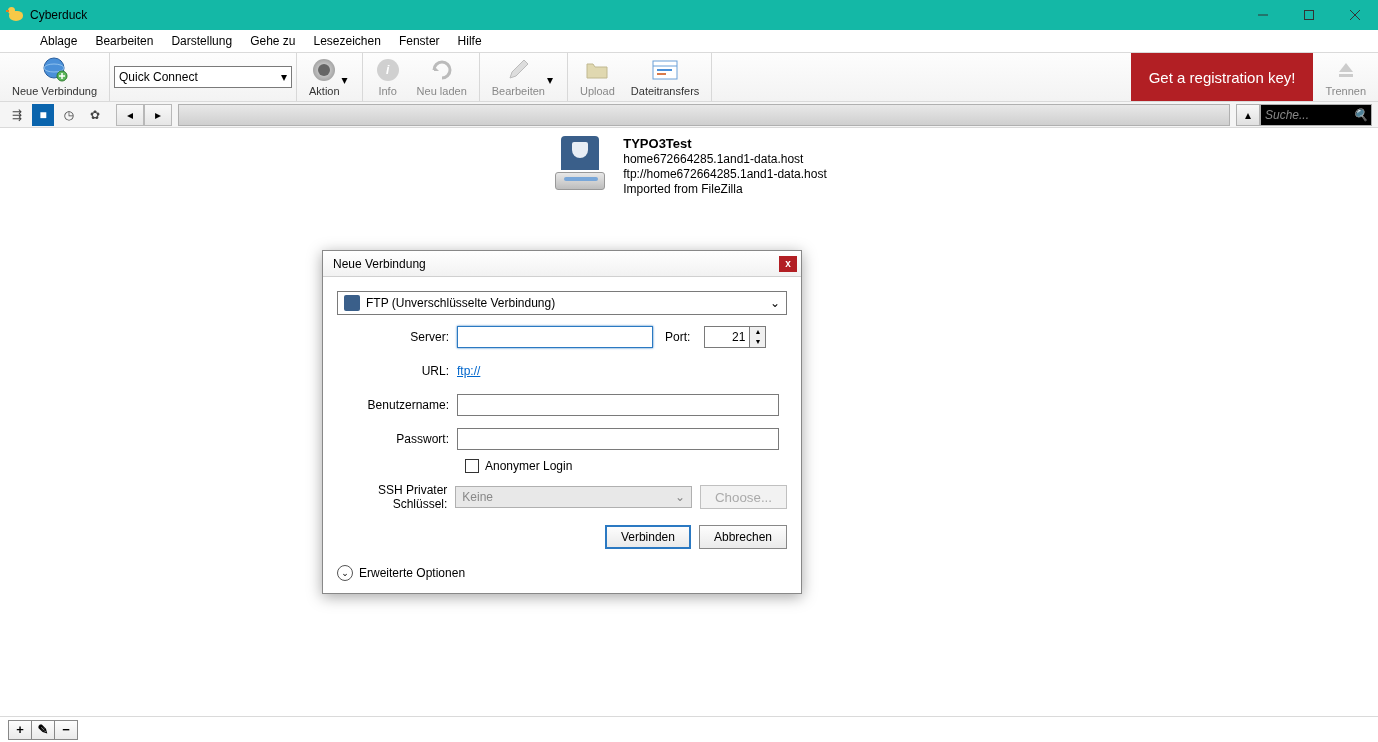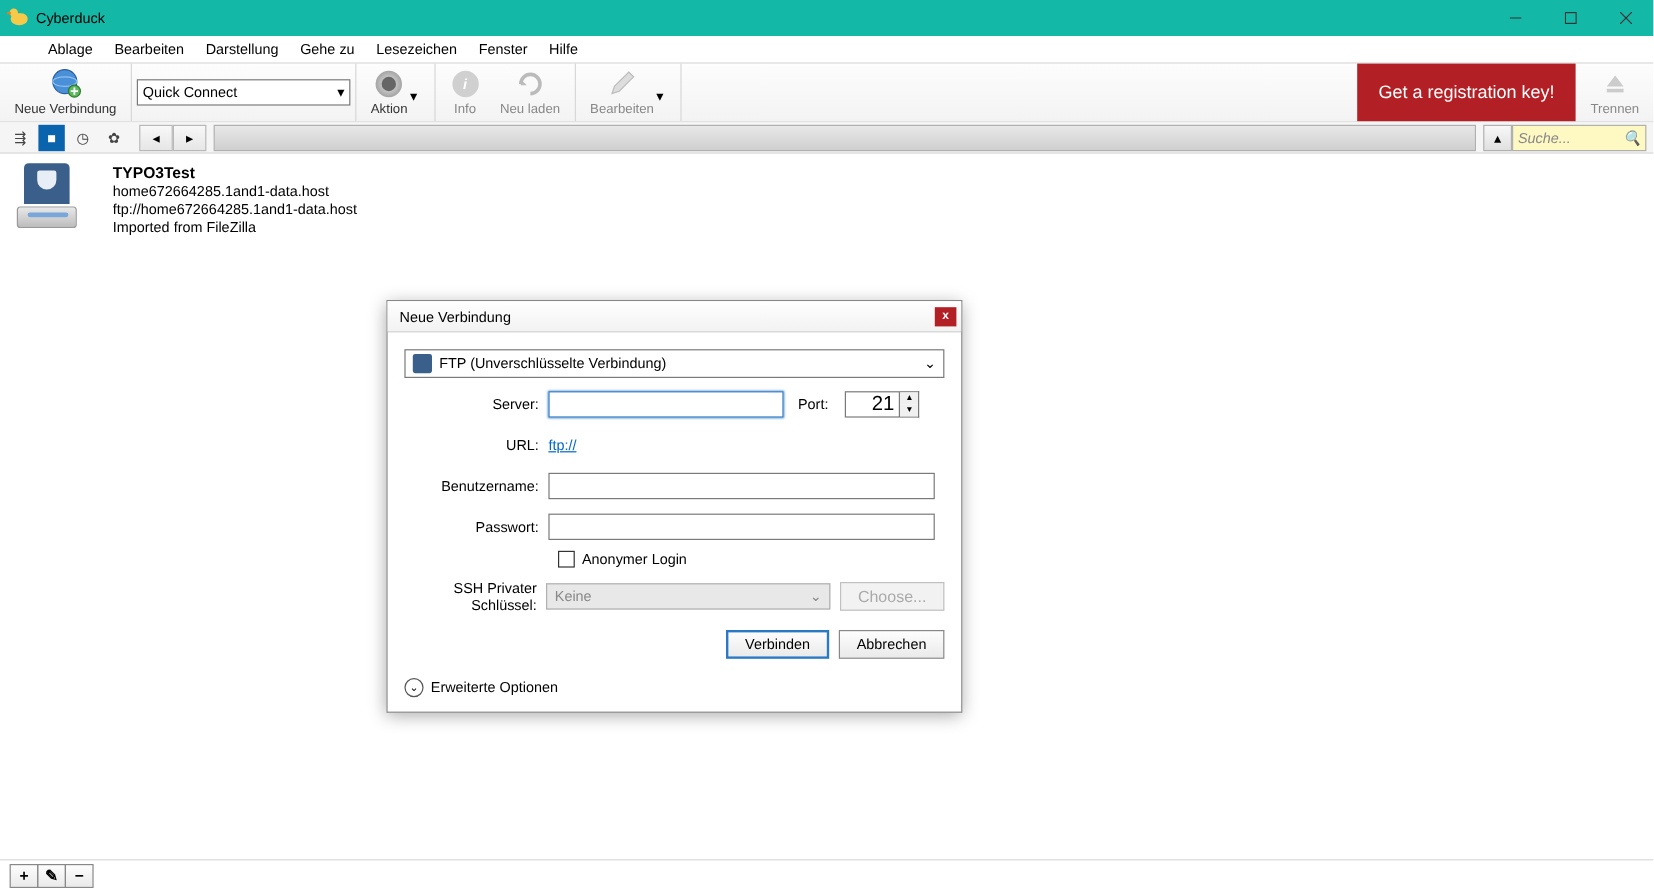--- a/index.html
+++ b/index.html
@@ -35,25 +35,25 @@
   .registration{ margin-left:auto; background:#b21f24; color:#fff; height:48px; display:flex; align-items:center; padding:0 18px; font-size:15px;}
 
   
   .secondbar{ height:26px; background:#f5f5f5; border-bottom:1px solid #dadada; display:flex; align-items:center; padding:0 6px;}
   .sb-btn{ width:22px;height:22px; margin-right:4px; display:flex;align-items:center;justify-content:center; color:#444; cursor:default;}
   .sb-btn.sel{ background:#0a64ad; color:#fff;}
   .nav-btns{ display:flex; margin-left:6px;}
   .nav-btn{ width:28px;height:22px; background:linear-gradient(#f8f8f8,#e6e6e6); border:1px solid #b8b8b8; display:flex;align-items:center;justify-content:center;}
   .path-field{ flex:1; height:22px; background:linear-gradient(#e8e8e8,#cfcfcf); border:1px solid #b0b0b0; margin:0 6px;}
   .expand-btn{ width:24px;height:22px;background:linear-gradient(#f8f8f8,#e0e0e0);border:1px solid #b0b0b0; display:flex;align-items:center;justify-content:center;}
-  .search-box{ width:112px; height:22px; border:1px solid #b0b0b0; background:#fef9c3; display:flex;align-items:center; padding:0 4px; font-style:italic; color:#888;}
+  .search-box{ width:112px; height:22px; border:1px solid #b0b0b0; background:#000000; display:flex;align-items:center; padding:0 4px; font-style:italic; color:#888;}
   .search-box .mag{ margin-left:auto; width:14px;height:14px;}
 
   
-  .bookmark{ display:flex; padding:8px 10px; gap:26px; align-items:flex-start;}
+  .bookmark{ display:flex; padding:8px 10px; gap:14px; align-items:flex-start;justify-content:center;}
   .bm-icon{ width:58px;height:54px; position:relative;}
   .disk{ position:absolute; bottom:0; left:4px; width:50px; height:18px; background:linear-gradient(#e8e8e8,#bdbdbd); border:1px solid #999; border-radius:3px;}
   .disk::after{content:""; position:absolute; left:8px; top:4px; width:34px; height:4px; background:#79a7d9; border-radius:2px;}
   .screen{ position:absolute; top:0; left:10px; width:38px; height:34px; background:#3a5f8a; border-radius:4px 4px 0 0;}
   .screen::after{content:"";position:absolute;top:6px;left:11px;width:16px;height:16px;background:#e8eef5;border-radius:2px 2px 8px 8px;}
   .bm-text{ display:flex; flex-direction:column; gap:1px;}
   .bm-title{ font-weight:600; font-size:13px;}
   .bm-line{ font-size:12px; color:#000;}
 
   
@@ -62,21 +62,21 @@
   .dlg-close{ margin-left:auto; width:18px;height:16px; background:#b21f24; color:#fff; font-size:10px; display:flex;align-items:center;justify-content:center; font-weight:bold; cursor:pointer;}
   .dlg-body{ padding:14px 14px 12px 14px;}
   .proto-select{ width:100%; height:24px; border:1px solid #7a7a7a; background:#fff; display:flex; align-items:center; padding:0 6px; font-size:12px;}
   .proto-ico{ width:16px;height:16px; background:#3a5f8a; margin-right:6px; border-radius:2px;}
   .form-row{ display:flex; align-items:center; margin-top:10px; min-height:24px;}
   .form-lbl{ width:120px; text-align:right; padding-right:8px; font-size:12px;}
   .text-input{ height:22px; border:1px solid #7a7a7a; background:#fff; padding:0 4px; font-size:12px;}
   .text-input.server{ width:196px; border:1px solid #2b79c2; box-shadow:0 0 2px #2b79c2;}
   .port-lbl{ margin-left:12px; margin-right:6px;}
   .port-wrap{ display:flex;}
-  .port-input{ width:46px; height:22px; border:1px solid #7a7a7a; text-align:right; padding:0 4px; font-size:17px;}
+  .port-input{ width:46px; height:22px; border:1px solid #7a7a7a; text-align:right; padding:0 4px; font-size:12px;}
   .spinner{ width:16px;height:22px; border:1px solid #7a7a7a; border-left:none; display:flex; flex-direction:column;}
   .spinner div{flex:1; font-size:7px; text-align:center; line-height:10px; background:#f0f0f0;}
   .url-link{ color:#0066cc; text-decoration:underline; font-size:12px;}
   .full-input{ width:322px;}
   .checkbox-row{ margin-top:8px; padding-left:128px; display:flex; align-items:center; gap:6px;}
   .chk{ width:14px;height:14px; border:1px solid #333; background:#fff; display:flex; align-items:center; justify-content:center; font-size:10px;}
   .chk.checked::after{content:"✓"; color:#222; font-weight:bold;}
   .ssh-select{ width:240px; height:22px; background:#e8e8e8; border:1px solid #b0b0b0; color:#888; padding:0 6px; display:flex; align-items:center;}
   .choose-btn{ margin-left:8px; height:24px; padding:0 14px; border:1px solid #c0c0c0; background:#f2f2f2; color:#aaa;}
   .dlg-actions{ display:flex; justify-content:flex-end; gap:8px; margin-top:14px;}
@@ -187,20 +187,41 @@
         <div class="tool-icon">
             <svg width="24" height="24">
               <path d="M4 20 L6 14 L18 2 L22 6 L10 18 Z" fill="#ddd" stroke="#bbb"></path>
             </svg>
           </div>
         <span class="lbl">Bearbeiten</span>
       </div>
       <span class="dd-arrow">▾</span>
     </div>
   </div>
+  <div class="tool-group">
+    <div class="tool-btn disabled">
+      <div class="tool-icon">
+          <svg width="24" height="20">
+            <path d="M2 4 L8 4 L10 7 L22 7 L22 18 L2 18 Z" fill="#e0d8b0" stroke="#c0b890"></path>
+          </svg>
+        </div>
+      <span class="lbl">Upload</span>
+    </div>
+    <div class="tool-btn">
+      <div class="tool-icon">
+          <svg width="26" height="20">
+            <rect x="1" y="1" width="24" height="18" fill="#fff" stroke="#6aa0d8"></rect>
+            <line x1="1" y1="6" x2="25" y2="6" stroke="#6aa0d8"></line>
+            <line x1="5" y1="10" x2="20" y2="10" stroke="#4a90d9" stroke-width="2"></line>
+            <line x1="5" y1="14" x2="14" y2="14" stroke="#d97a4a" stroke-width="2"></line>
+          </svg>
+        </div>
+      <span class="lbl">Dateitransfers</span>
+    </div>
+  </div>
   <div class="registration">
     <span>Get a registration key!</span>
   </div>
   <div class="tool-group" style="border-right:none;">
     <div class="tool-btn disabled">
       <div class="tool-icon">
           <svg width="22" height="22">
             <path d="M11 4 L18 13 L4 13 Z" fill="#ccc"></path>
             <rect x="4" y="15" width="14" height="3" fill="#ccc"></rect>
           </svg>

